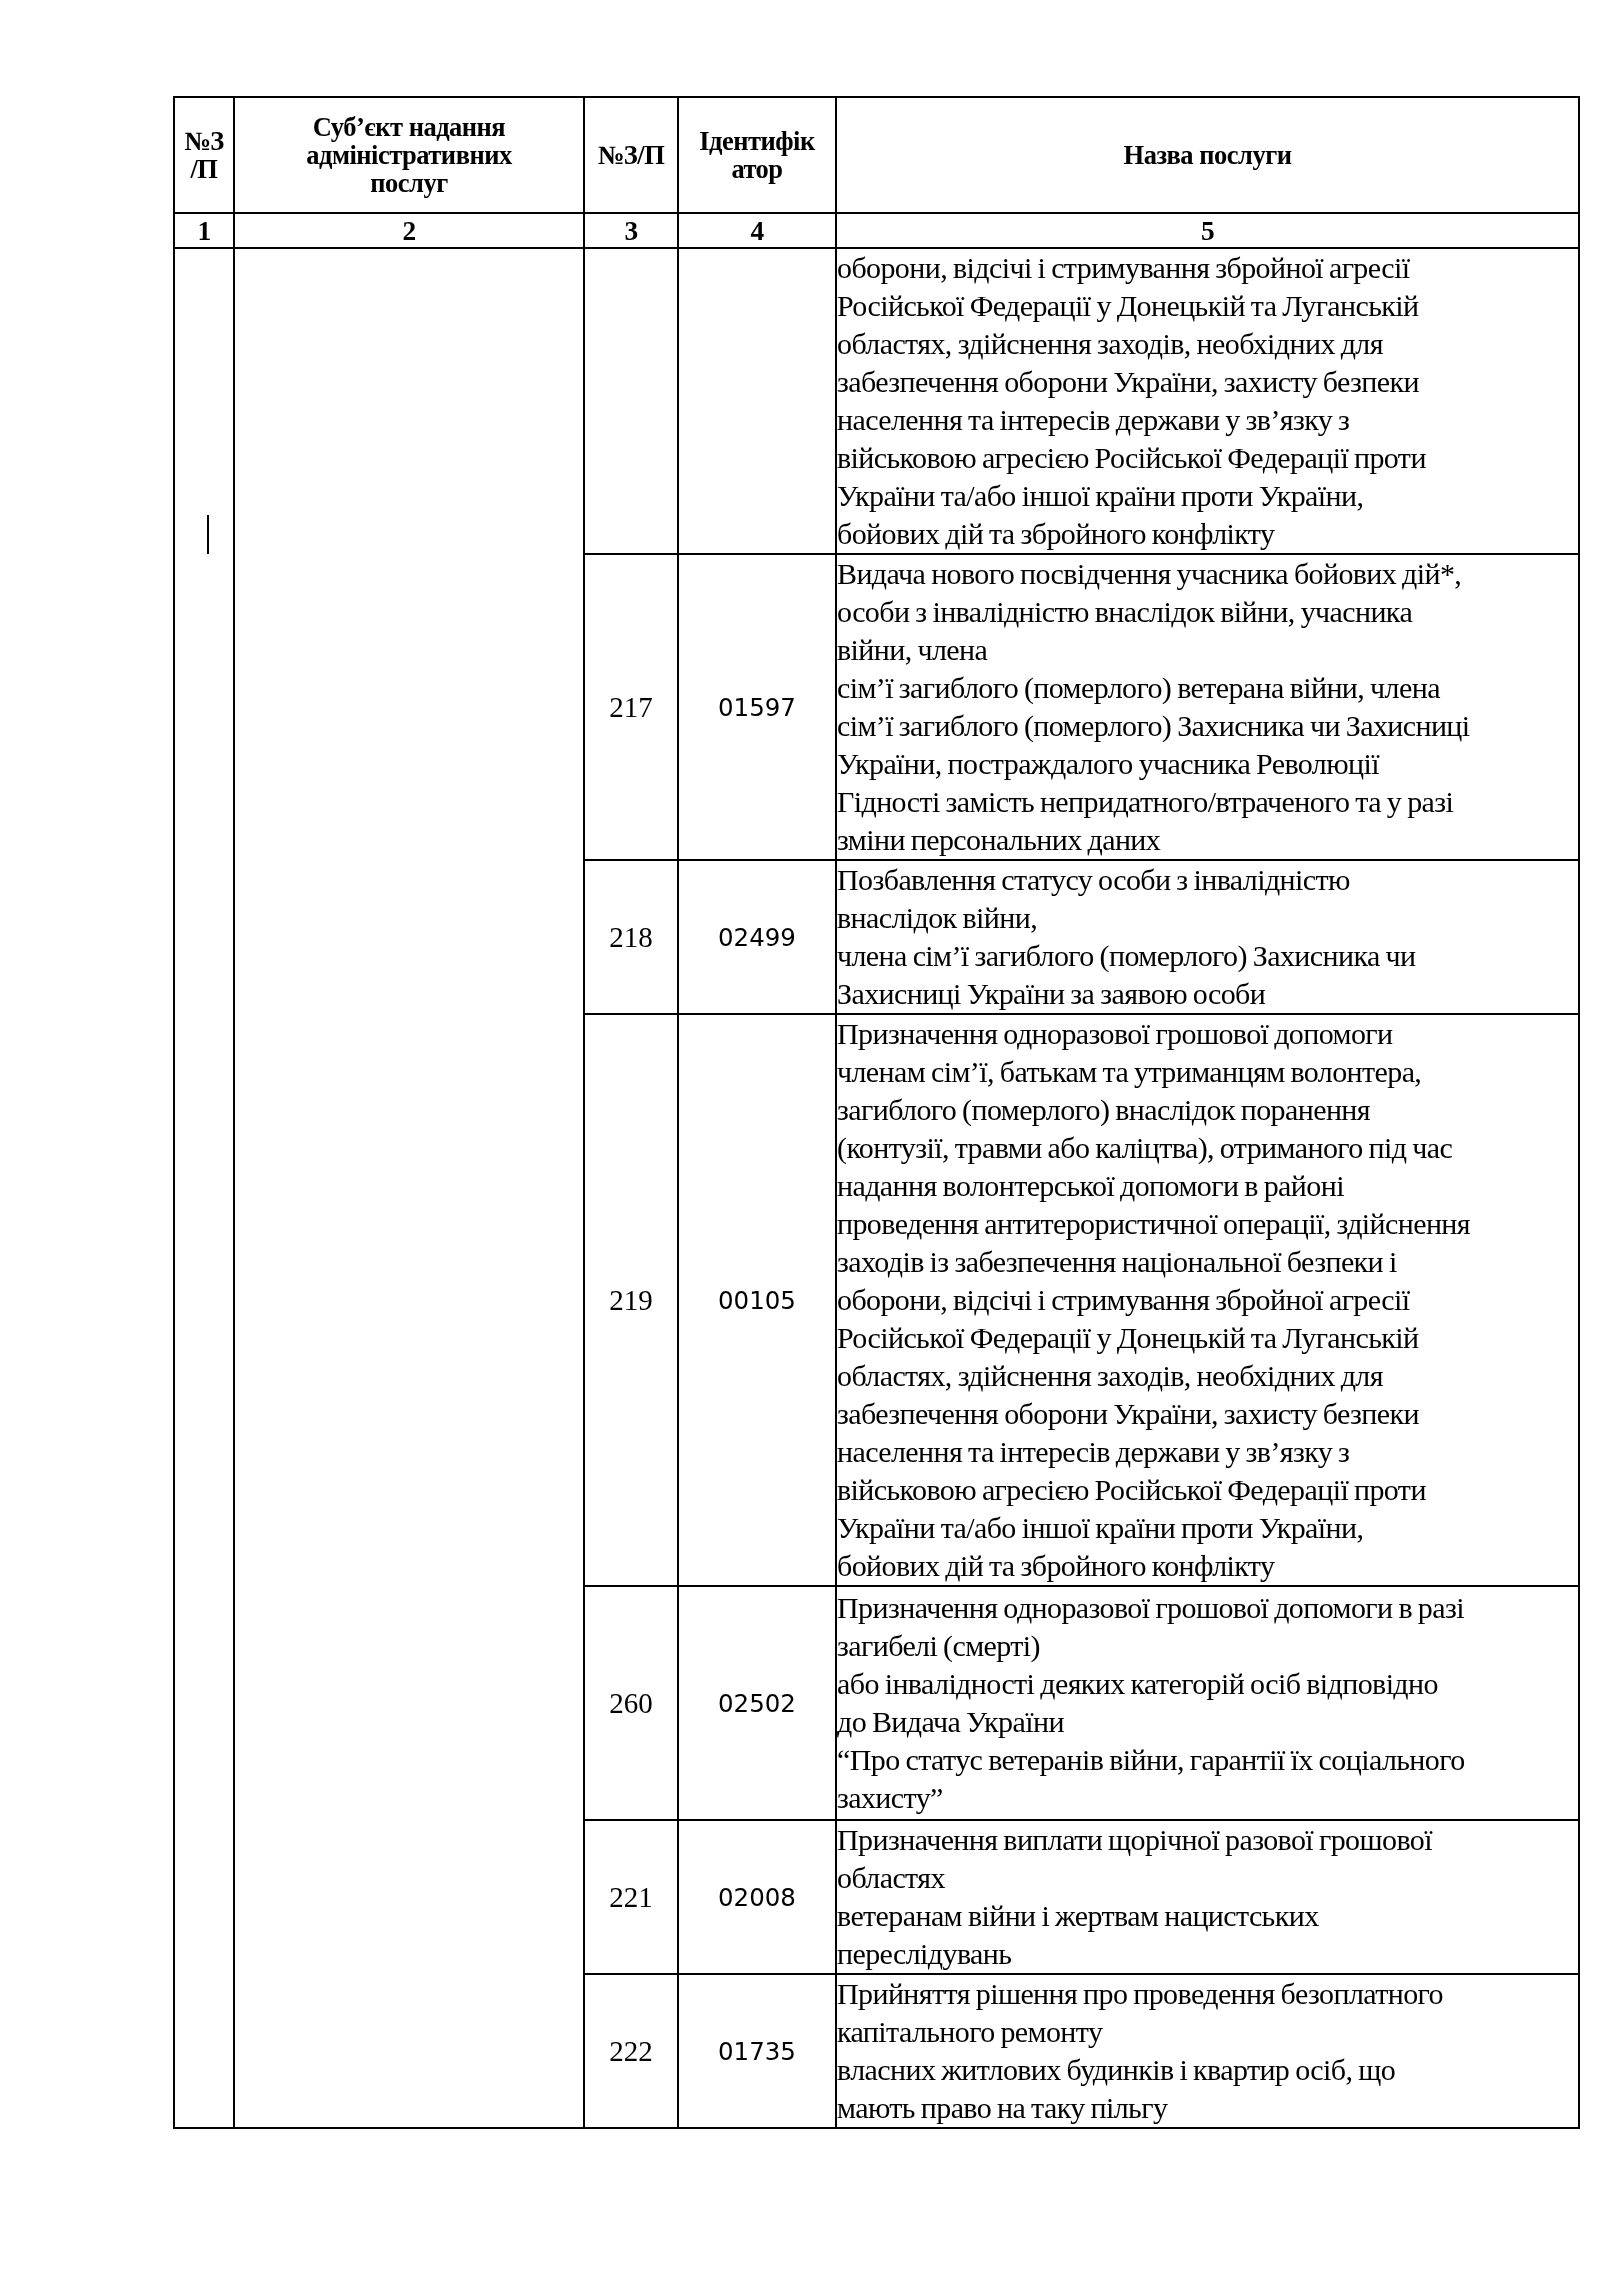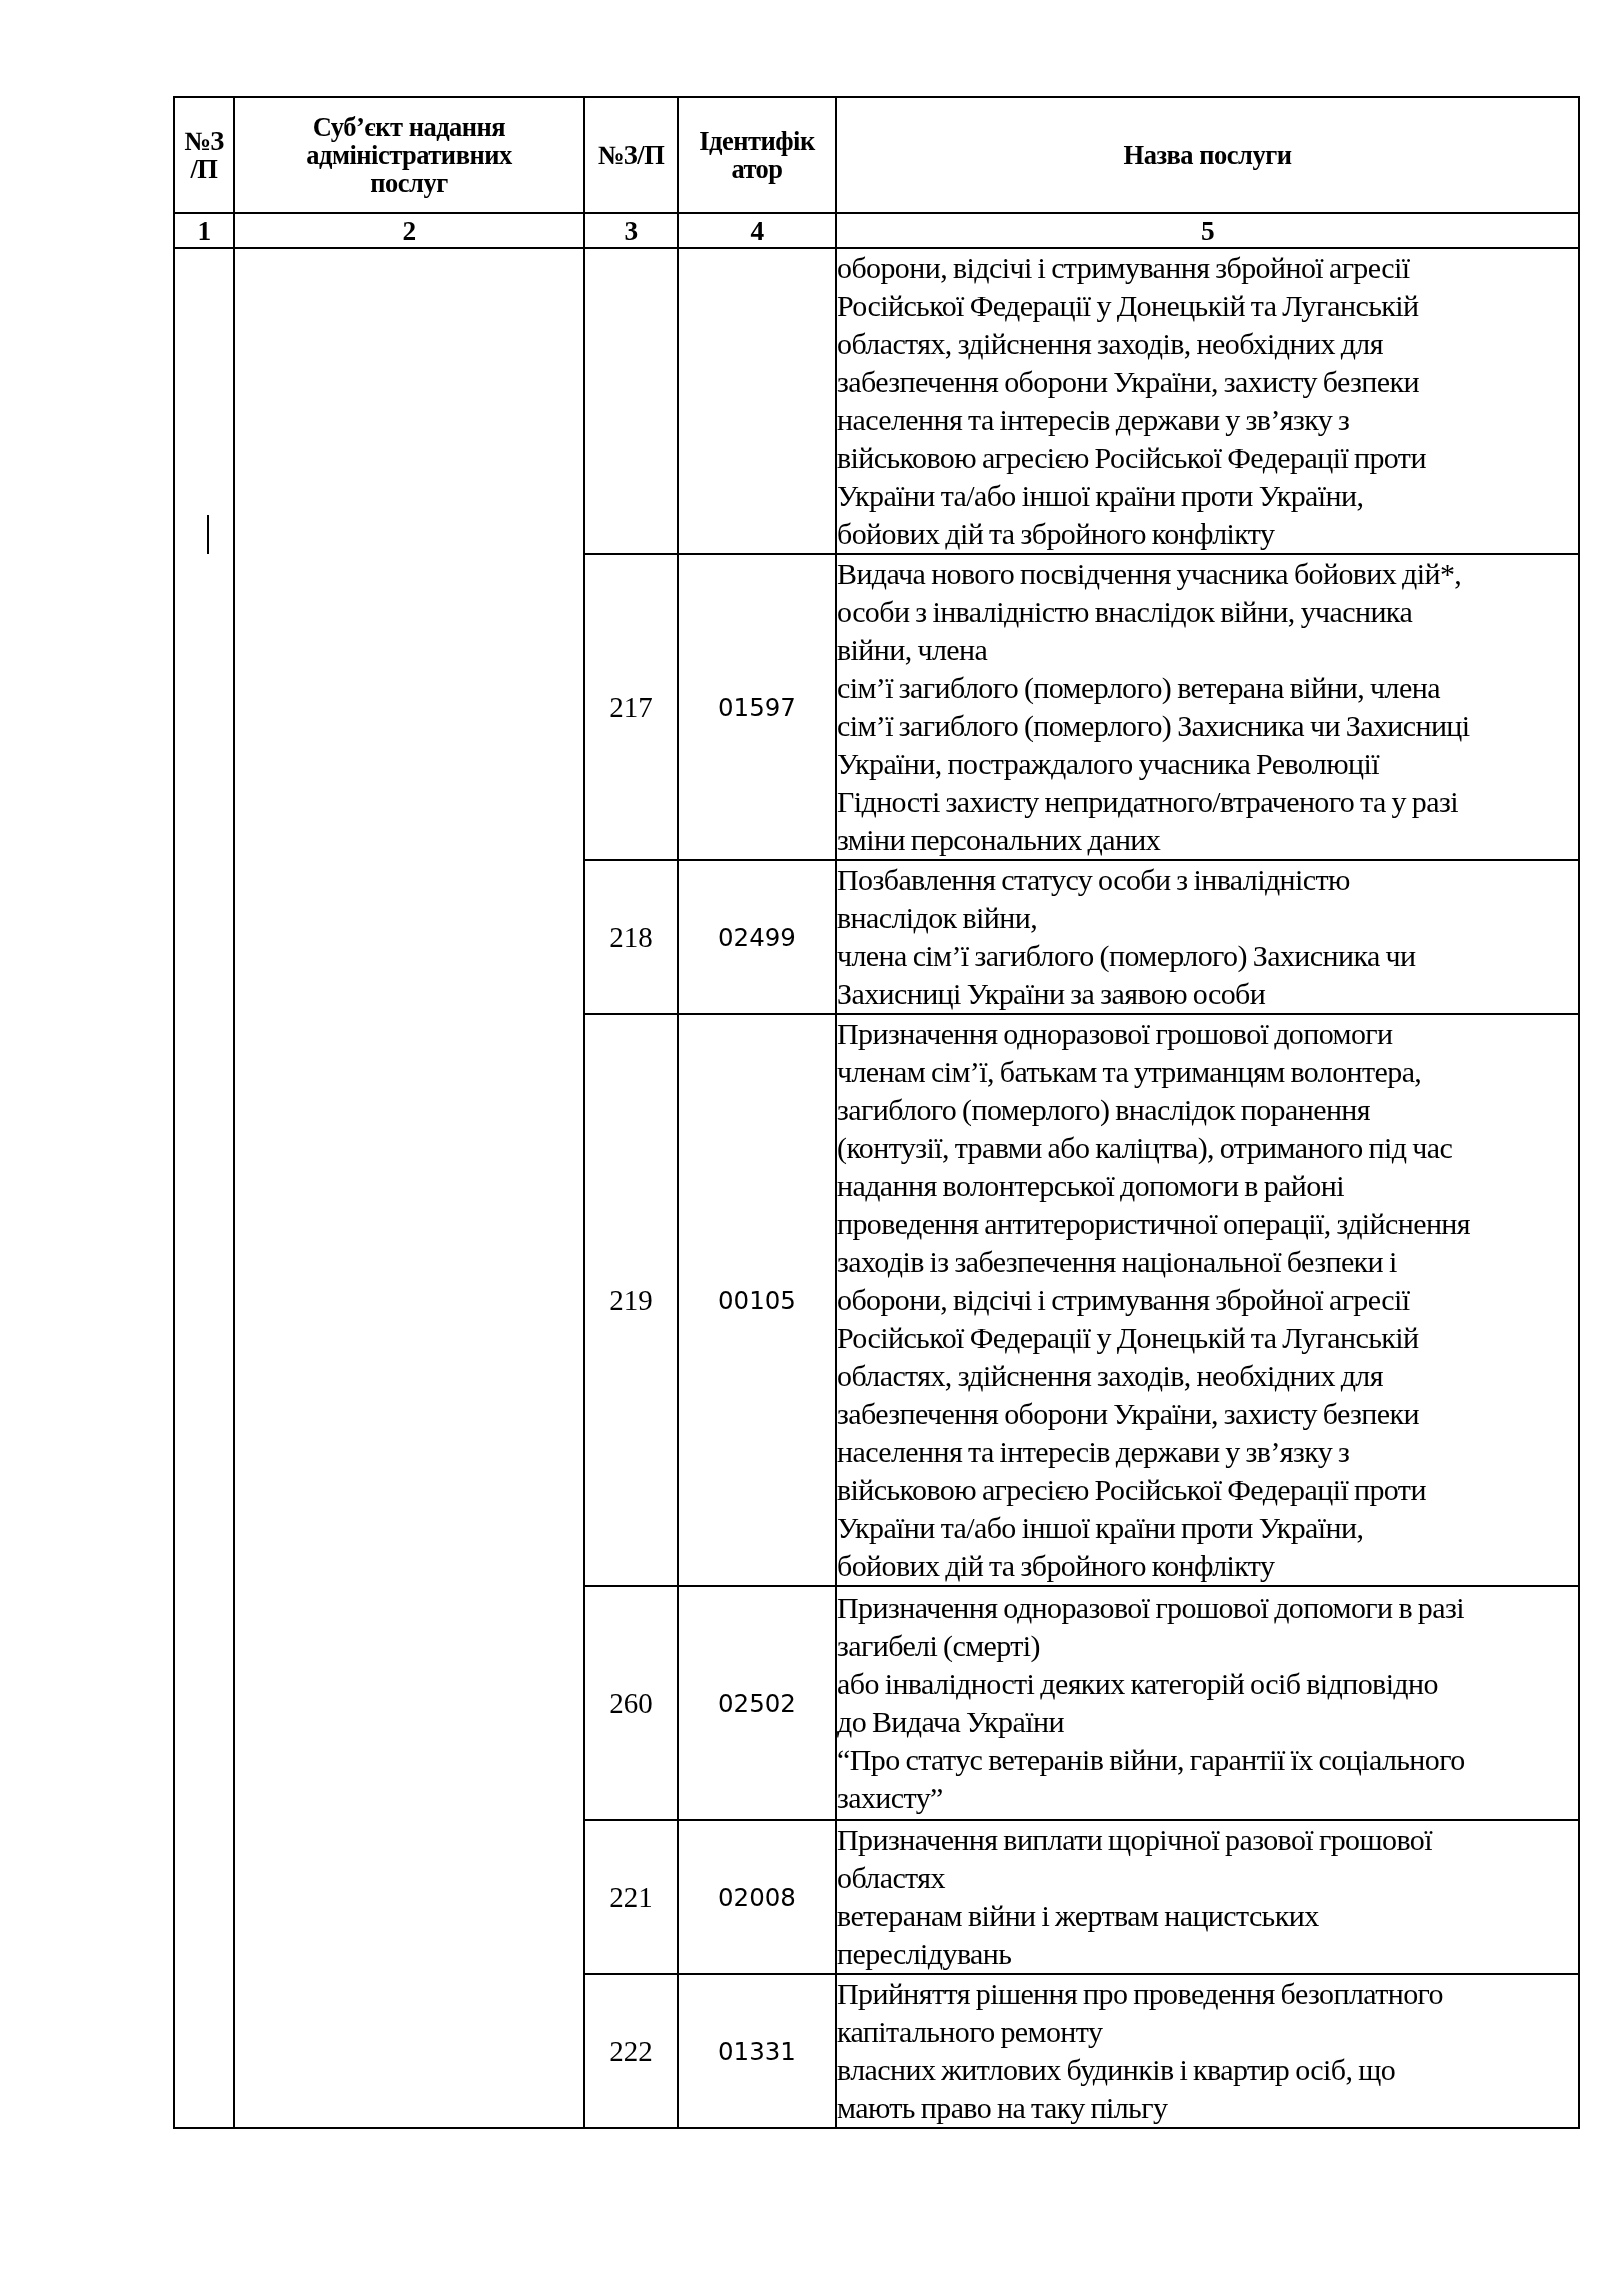--- a/index.html
+++ b/index.html
@@ -104,21 +104,21 @@
       <tr style="height:305px">
         <td class="num">217</td>
         <td class="ident">01597</td>
         <td class="name">
             <span class="line">Видача нового посвідчення учасника бойових дій*,</span>
             <span class="line">особи з інвалідністю внаслідок війни, учасника</span>
             <span class="line">війни, члена</span>
             <span class="line"> сім’ї загиблого (померлого) ветерана війни, члена</span>
             <span class="line">сім’ї загиблого (померлого) Захисника чи Захисниці</span>
             <span class="line">України, постраждалого учасника Революції</span>
-            <span class="line">Гідності захисту непридатного/втраченого та у разі</span>
+            <span class="line">Гідності замість непридатного/втраченого та у разі</span>
             <span class="line">зміни персональних даних</span>
           </td>
       </tr>
       <tr style="height:151px">
         <td class="num">218</td>
         <td class="ident">02499</td>
         <td class="name">
             <span class="line">Позбавлення статусу особи з інвалідністю</span>
             <span class="line">внаслідок війни,</span>
             <span class="line">члена сім’ї загиблого (померлого) Захисника чи</span>
@@ -163,21 +163,21 @@
         <td class="ident">02008</td>
         <td class="name">
             <span class="line">Призначення виплати щорічної разової грошової</span>
             <span class="line">областях</span>
             <span class="line">ветеранам війни і жертвам нацистських</span>
             <span class="line">переслідувань</span>
           </td>
       </tr>
       <tr style="height:152px">
         <td class="num">222</td>
-        <td class="ident">01331</td>
+        <td class="ident">01735</td>
         <td class="name">
             <span class="line">Прийняття рішення про проведення безоплатного</span>
             <span class="line">капітального ремонту</span>
             <span class="line">власних житлових будинків і квартир осіб, що</span>
             <span class="line">мають право на таку пільгу</span>
           </td>
       </tr>
     </tbody>
   </table>
   <div class="cursor-mark"></div>

